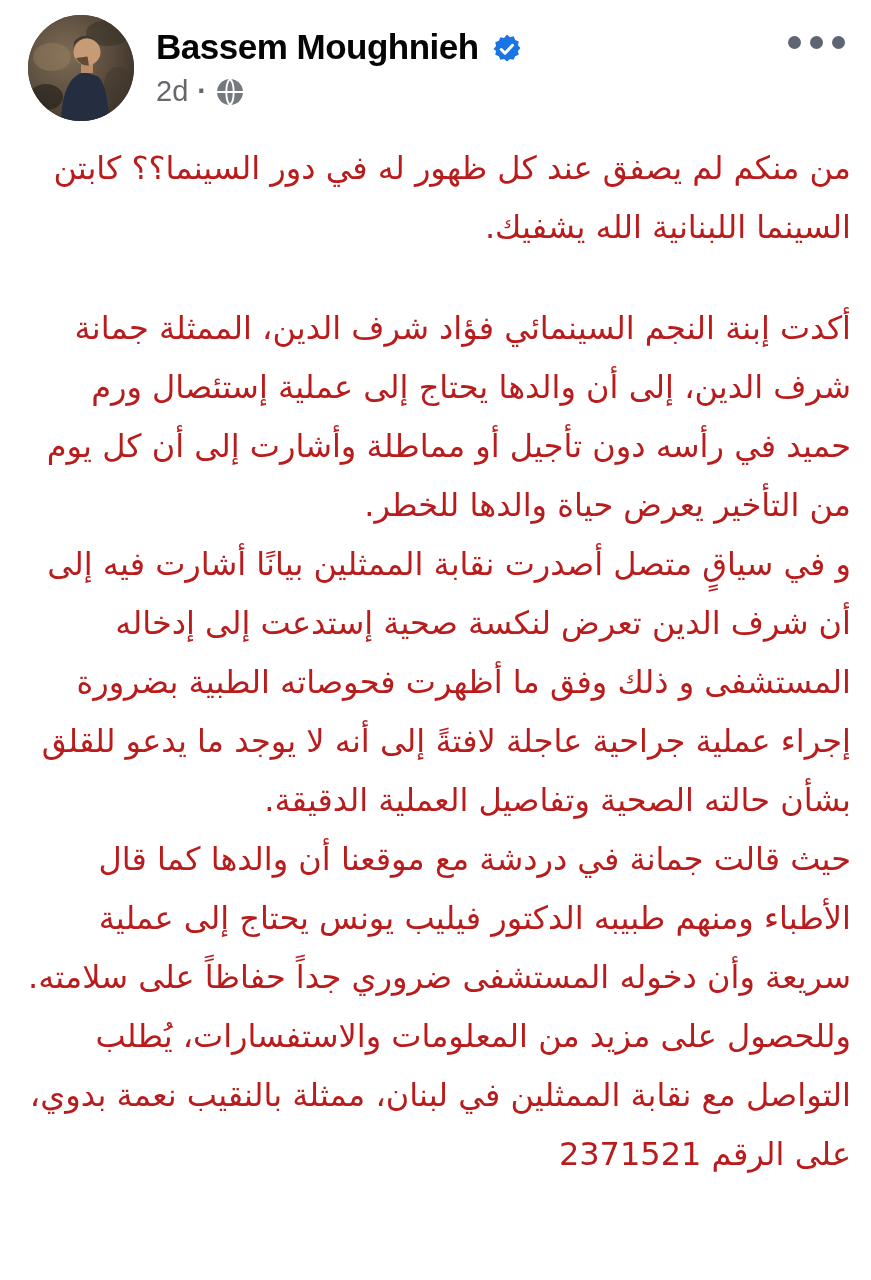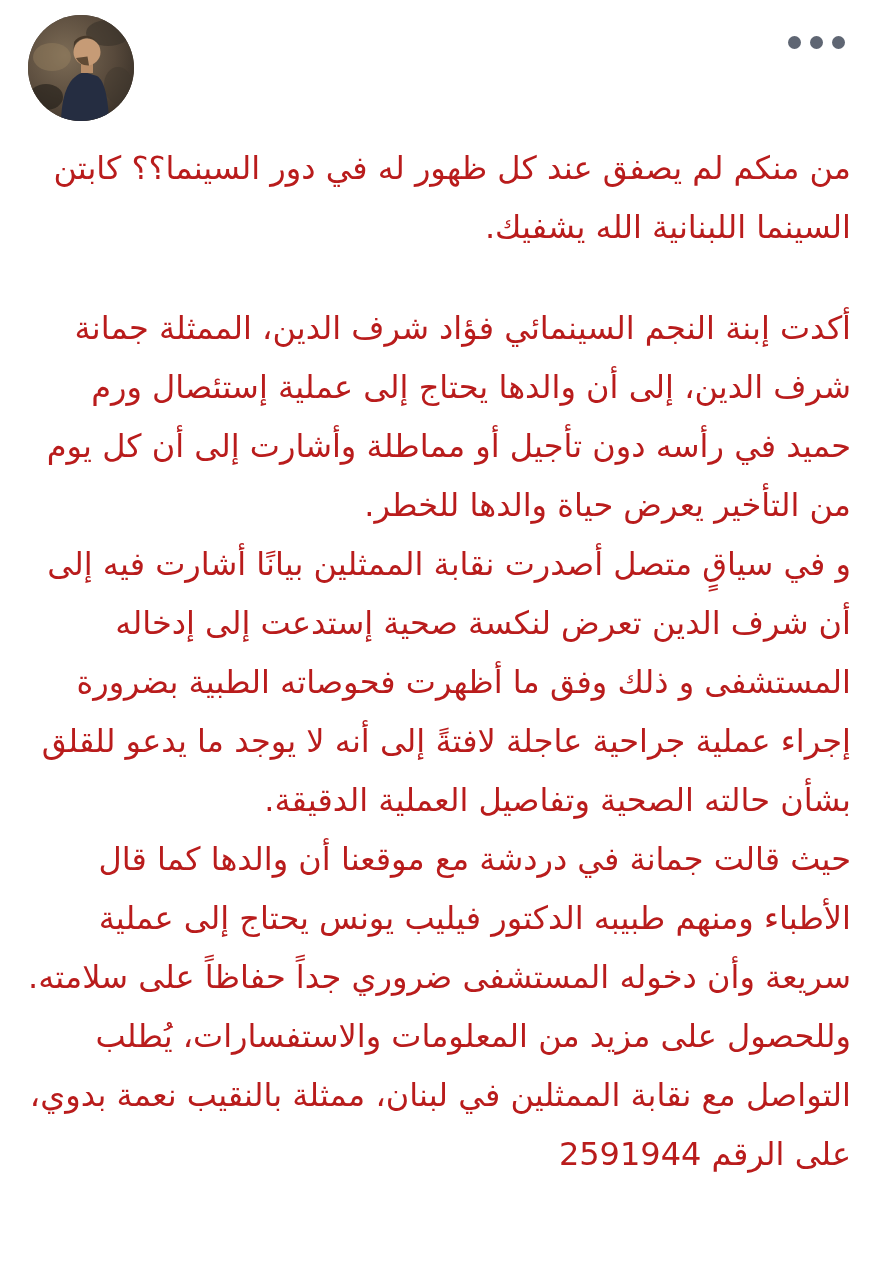--- a/index.html
+++ b/index.html
@@ -98,34 +98,55 @@
         <ellipse cx="18" cy="82" rx="17" ry="13" fill="#201c17" opacity="0.6"></ellipse>
         <ellipse cx="90" cy="70" rx="14" ry="18" fill="#3f372d" opacity="0.5"></ellipse>
         <path d="M33 106 C34 76 42 61 56 57 L69 61 C77 66 80 84 81 106 Z" fill="#252d41"></path>
         <rect x="53" y="46" width="12" height="12" fill="#b98e69"></rect>
         <circle cx="59" cy="37" r="13.5" fill="#c69b76"></circle>
         <path d="M45.5 35 a13.5 13.5 0 0 1 24 -7 l-3.5 -4 a13.5 13.5 0 0 0 -20 3 Z" fill="#473829"></path>
         <path d="M48 43 a13.5 13.5 0 0 0 13 7.5 l-1.5 -9 Z" fill="#55422f" opacity="0.9"></path>
       </svg>
     </div>
 
+    <div class="header-info">
+      <div class="author-row">
+        <span class="author-name">Bassem Moughnieh</span>
+        <span class="badge">
+          <svg viewBox="0 0 24 24">
+            <path fill="#1b74e4" d="M12 1.2l2.2 1.9 2.8-.6 1.1 2.7 2.7 1.1-.6 2.8 1.9 2.2-1.9 2.2.6 2.8-2.7 1.1-1.1 2.7-2.8-.6-2.2 1.9-2.2-1.9-2.8.6-1.1-2.7-2.7-1.1.6-2.8L1.9 12l1.9-2.2-.6-2.8 2.7-1.1 1.1-2.7 2.8.6z"></path>
+            <path d="M7.7 12.4l2.8 2.8 5.6-6" stroke="#ffffff" stroke-width="2.3" fill="none" stroke-linecap="round" stroke-linejoin="round"></path>
+          </svg>
+        </span>
+      </div>
+      <div class="meta-row">
+        <span>2d</span>
+        <span class="meta-sep">·</span>
+        <span class="globe">
+          <svg viewBox="0 0 16 16">
+            <circle cx="8" cy="8" r="7.4" fill="#75797f"></circle>
+            <path d="M.6 8 H15.4 M8 .6 C10.8 2.8 10.8 13.2 8 15.4 M8 .6 C5.2 2.8 5.2 13.2 8 15.4" stroke="#ffffff" stroke-width="1.1" fill="none"></path>
+          </svg>
+        </span>
+      </div>
+    </div>
 
     <div class="menu-dots" title="">
       <span></span>
       <span></span>
       <span></span>
     </div>
 
   </header>
 
   <div class="post-text">
     <div class="post-intro">
         <p>من منكم لم يصفق عند كل ظهور له في دور السينما؟؟ كابتن السينما اللبنانية الله يشفيك.</p>
       </div>
     <div class="post-body">
         <p>أكدت إبنة النجم السينمائي فؤاد شرف الدين، الممثلة جمانة شرف الدين، إلى أن والدها يحتاج إلى عملية إستئصال ورم حميد في رأسه دون تأجيل أو مماطلة وأشارت  إلى أن كل يوم من التأخير يعرض حياة والدها للخطر.</p>
         <p>و في سياقٍ متصل  أصدرت نقابة الممثلين بيانًا أشارت فيه إلى أن شرف الدين تعرض لنكسة صحية إستدعت إلى إدخاله المستشفى و ذلك وفق ما أظهرت فحوصاته الطبية بضرورة إجراء عملية جراحية عاجلة لافتةً إلى أنه لا يوجد ما يدعو للقلق بشأن حالته الصحية وتفاصيل العملية الدقيقة.</p>
         <p>حيث قالت جمانة في دردشة مع موقعنا أن والدها كما قال الأطباء ومنهم طبيبه الدكتور فيليب يونس يحتاج إلى عملية سريعة وأن دخوله المستشفى ضروري جداً حفاظاً على سلامته.</p>
-        <p>وللحصول على مزيد من المعلومات والاستفسارات، يُطلب التواصل مع نقابة الممثلين في لبنان، ممثلة بالنقيب نعمة بدوي، على الرقم 2591944</p>
+        <p>وللحصول على مزيد من المعلومات والاستفسارات، يُطلب التواصل مع نقابة الممثلين في لبنان، ممثلة بالنقيب نعمة بدوي، على الرقم 2371521</p>
       </div>
   </div>
 
 </div>
 
 </body></html>

